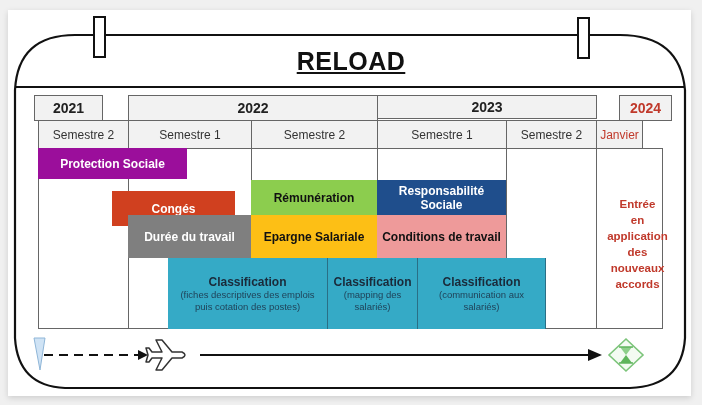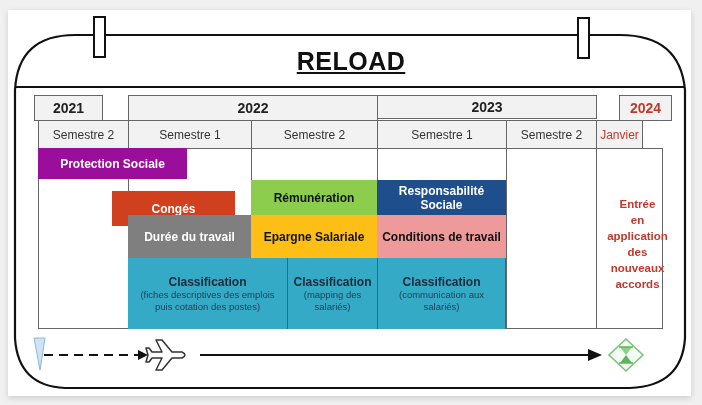--- a/index.html
+++ b/index.html
@@ -9,21 +9,21 @@
   .title{position:absolute;left:0;width:702px;top:47px;text-align:center;font-weight:bold;font-size:25px;letter-spacing:0.5px;color:#111;font-family:"Liberation Sans",sans-serif;text-decoration:underline;}
   .cell{position:absolute;box-sizing:border-box;display:flex;align-items:center;justify-content:center;text-align:center;}
   .hdr{background:#f2f2f2;border:1px solid #666;color:#222;}
   .year{font-weight:bold;font-size:14px;}
   .sem{font-size:12px;color:#333;}
   .red{color:#c0392b;}
   .grid{border:1px solid #666;background:#fff;}
   .bar{font-weight:bold;font-size:12px;line-height:14px;}
   .white{color:#fff;}
   .dark{color:#111;text-align:center;}
-  .cls{flex-direction:column;}
+  .cls{flex-direction:column;margin-left:40px;}
   .cls .t{font-weight:bold;font-size:12px;color:#1a2a3a;}
   .cls .s{font-size:9.5px;color:#1f3f55;line-height:12px;}
   .janvier-text{color:#c0392b;font-weight:bold;font-size:11.5px;line-height:16px;}
 </style>
 </head>
 <body>
 
 <div class="card"></div>
 
 <svg class="frame" width="702" height="405" viewBox="0 0 702 405">

